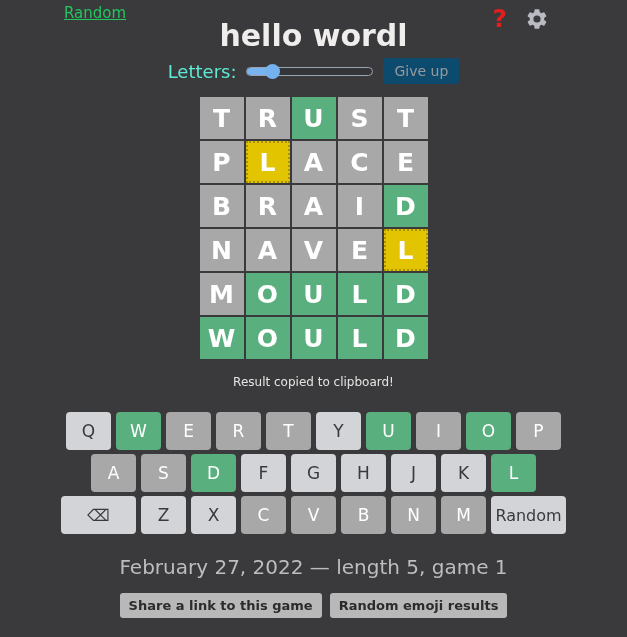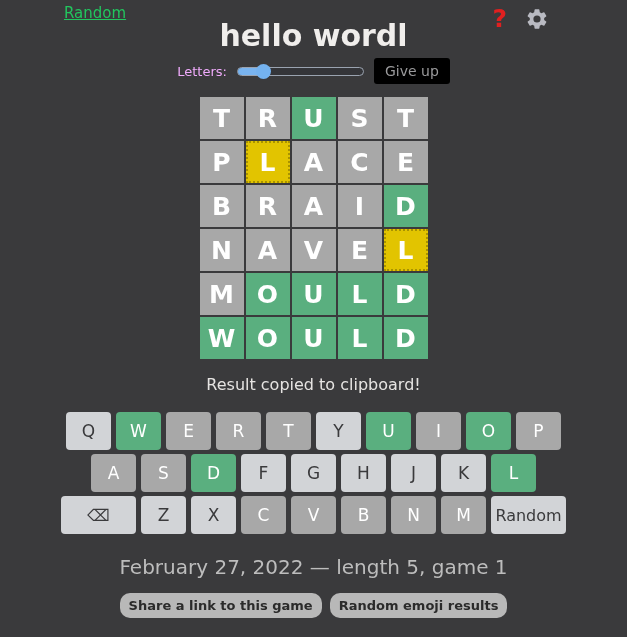--- a/index.html
+++ b/index.html
@@ -68,22 +68,22 @@
   
   .controls {
     display: flex;
     align-items: center;
     justify-content: center;
     gap: 10px;
     height: 30px;
     margin-top: 11px;
   }
   .letters-label {
-    font-size: 13px;
-    color: #f0abfc;
+    font-size: 18px;
+    color: #5eead4;
   }
   .slider-wrap {
     position: relative;
     width: 127px;
     height: 16px;
     display: flex;
     align-items: center;
   }
   .slider-track {
     position: absolute;
@@ -109,21 +109,21 @@
     position: absolute;
     left: 19px;
     top: 1px;
     width: 15px;
     height: 15px;
     border-radius: 50%;
     background: #74b2ef;
     cursor: pointer;
   }
   .giveup-btn {
-    background: #000000;
+    background: #0c4a6e;
     color: #9a9a9c;
     border: none;
     border-radius: 3px;
     font-size: 14px;
     padding: 5px 11px;
     font-family: "DejaVu Sans", "Liberation Sans", sans-serif;
     cursor: default;
   }
 
   
@@ -153,21 +153,21 @@
   .tile.absent   { background: #a8a8a8; }
   .tile.correct  { background: #5aaf7f; }
   .tile.elsewhere{
     background: #e2c400;
     border: 2px dotted #a89200;
   }
 
   
   .message {
     text-align: center;
-    font-size: 16px;
+    font-size: 12px;
     color: #e6e4e2;
     margin-top: 16px;
     height: 20px;
   }
 
   
   .keyboard {
     margin: 17px auto 0 auto;
     width: 520px;
     display: flex;
@@ -207,21 +207,21 @@
   .footer-buttons {
     display: flex;
     justify-content: center;
     gap: 8px;
     margin-top: 14px;
   }
   .share-btn {
     background: #b8b8b8;
     color: #2b2b2b;
     border: none;
-    border-radius: 10px;
+    border-radius: 3px;
     font-size: 13px;
     font-weight: bold;
     padding: 5px 9px;
     cursor: pointer;
     font-family: "DejaVu Sans", "Liberation Sans", sans-serif;
   }
 </style>
 </head>
 <body>
 

